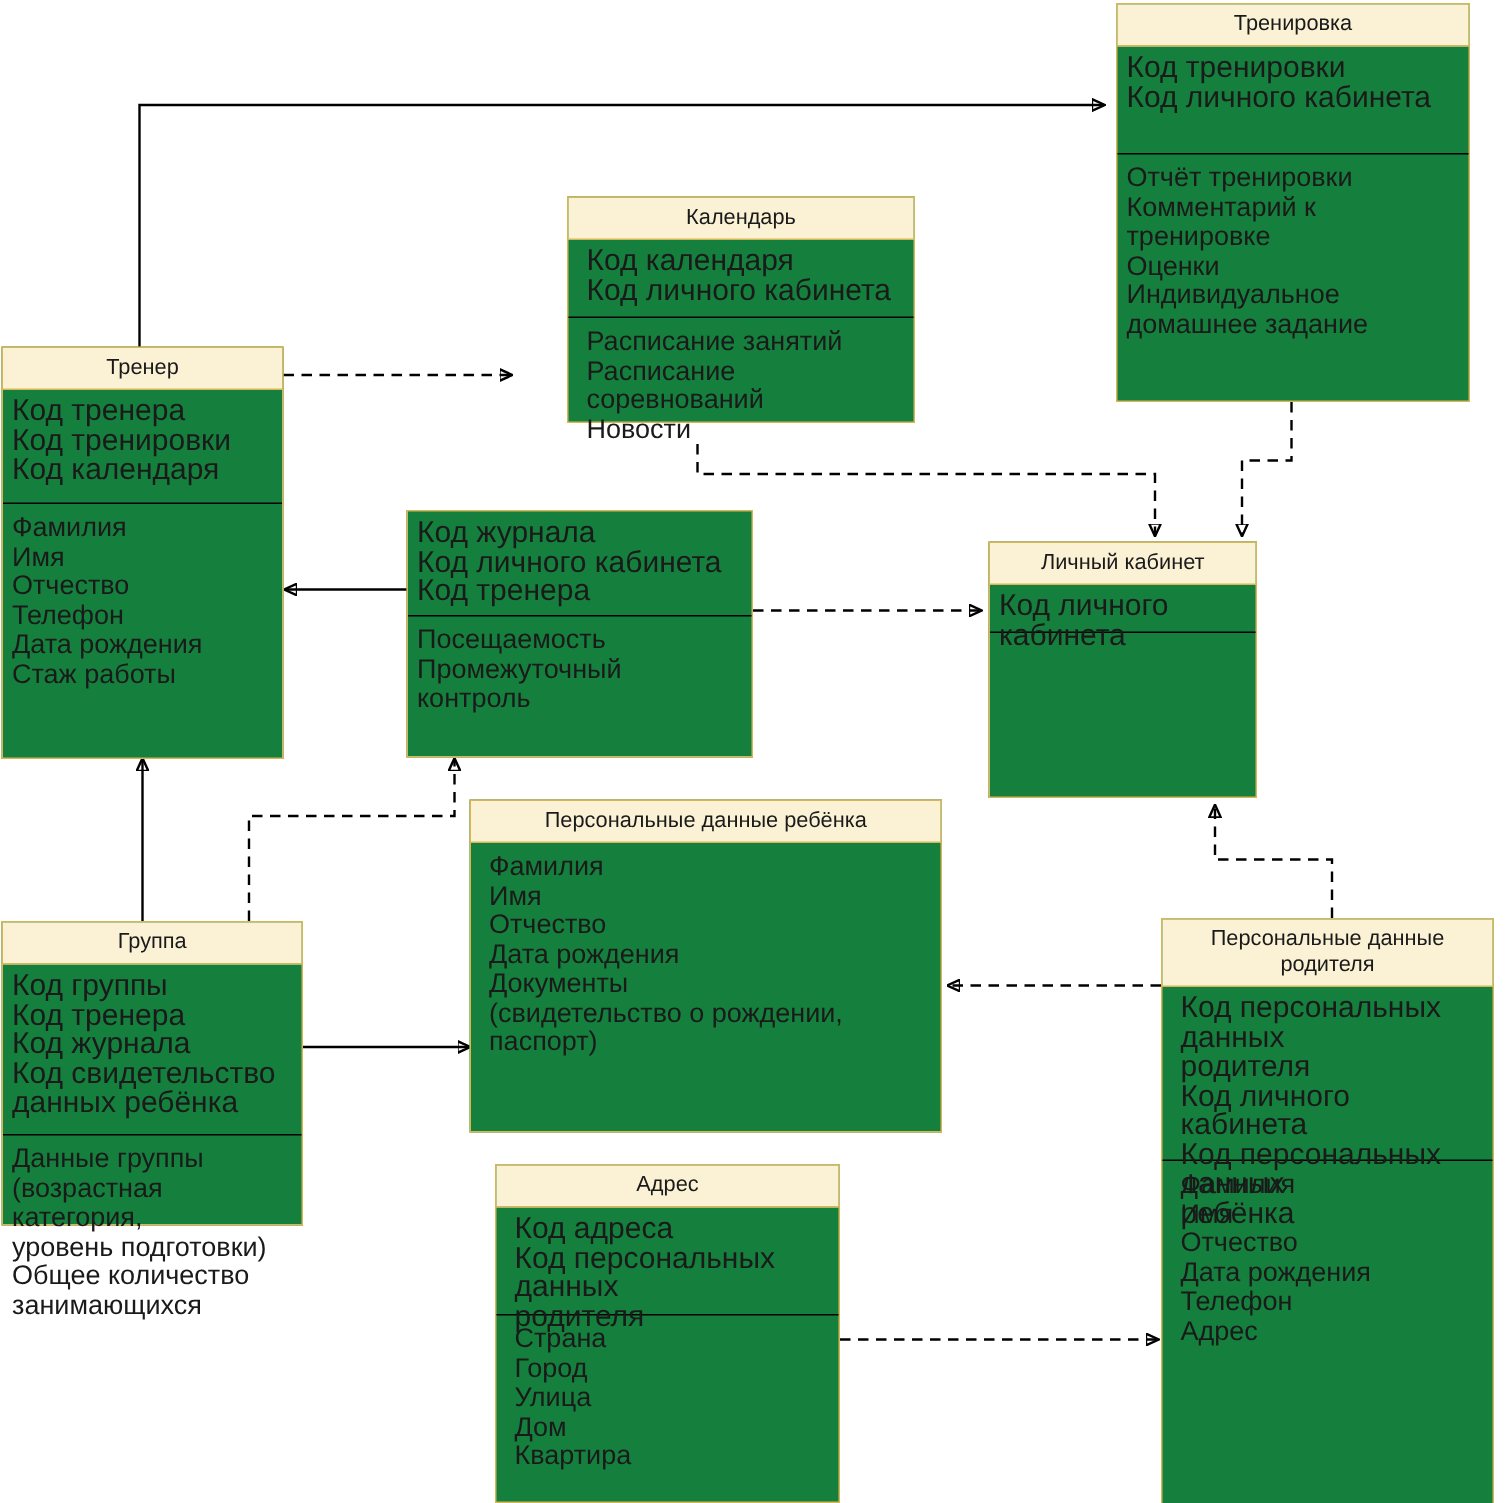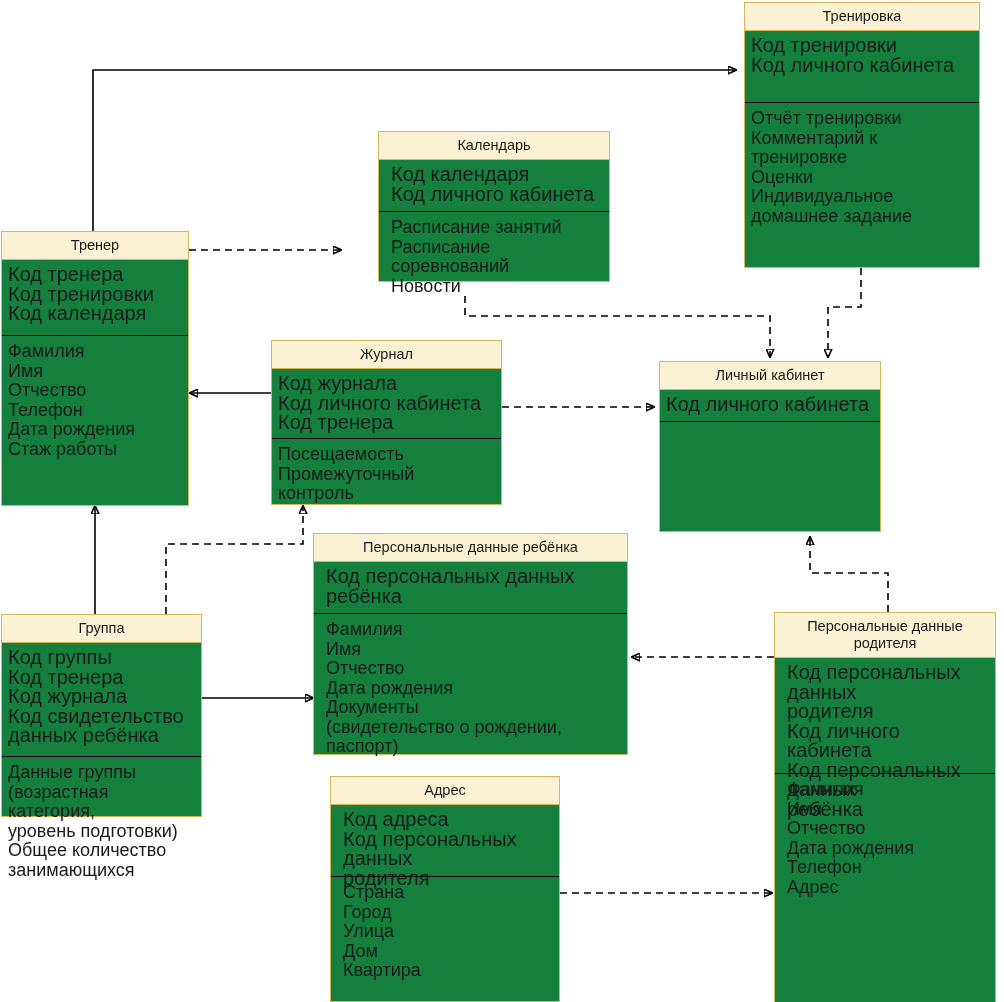--- a/index.html
+++ b/index.html
@@ -136,36 +136,34 @@
 Код календаря</div>
     <div class="ent-attrs">Фамилия
 Имя
 Отчество
 Телефон
 Дата рождения
 Стаж работы</div>
   </div>
 
   <div class="entity" style="left:271px; top:340px; width:231px; height:165px;">
-    <div class="ent-header">Журнал</div>
     <div class="ent-keys" style="height:70px;">Код журнала
 Код личного кабинета
 Код тренера</div>
     <div class="ent-attrs">Посещаемость
 Промежуточный контроль</div>
   </div>
 
-  <div class="entity" style="left:659px; top:361px; width:222px; height:171px;">
+  <div class="entity" style="left:659px; top:361px; width:179px; height:171px;">
     <div class="ent-header">Личный кабинет</div>
     <div class="ent-keys" style="height:32px;">Код личного кабинета</div>
   </div>
 
   <div class="entity indent" style="left:313px; top:533px; width:315px; height:222px;">
     <div class="ent-header">Персональные данные ребёнка</div>
-    <div class="ent-keys" style="height:52px;">Код персональных данных ребёнка</div>
     <div class="ent-attrs">Фамилия
 Имя
 Отчество
 Дата рождения
 Документы
 (свидетельство о рождении, паспорт)</div>
   </div>
 
   <div class="entity" style="left:1px; top:614px; width:201px; height:203px;">
     <div class="ent-header">Группа</div>

